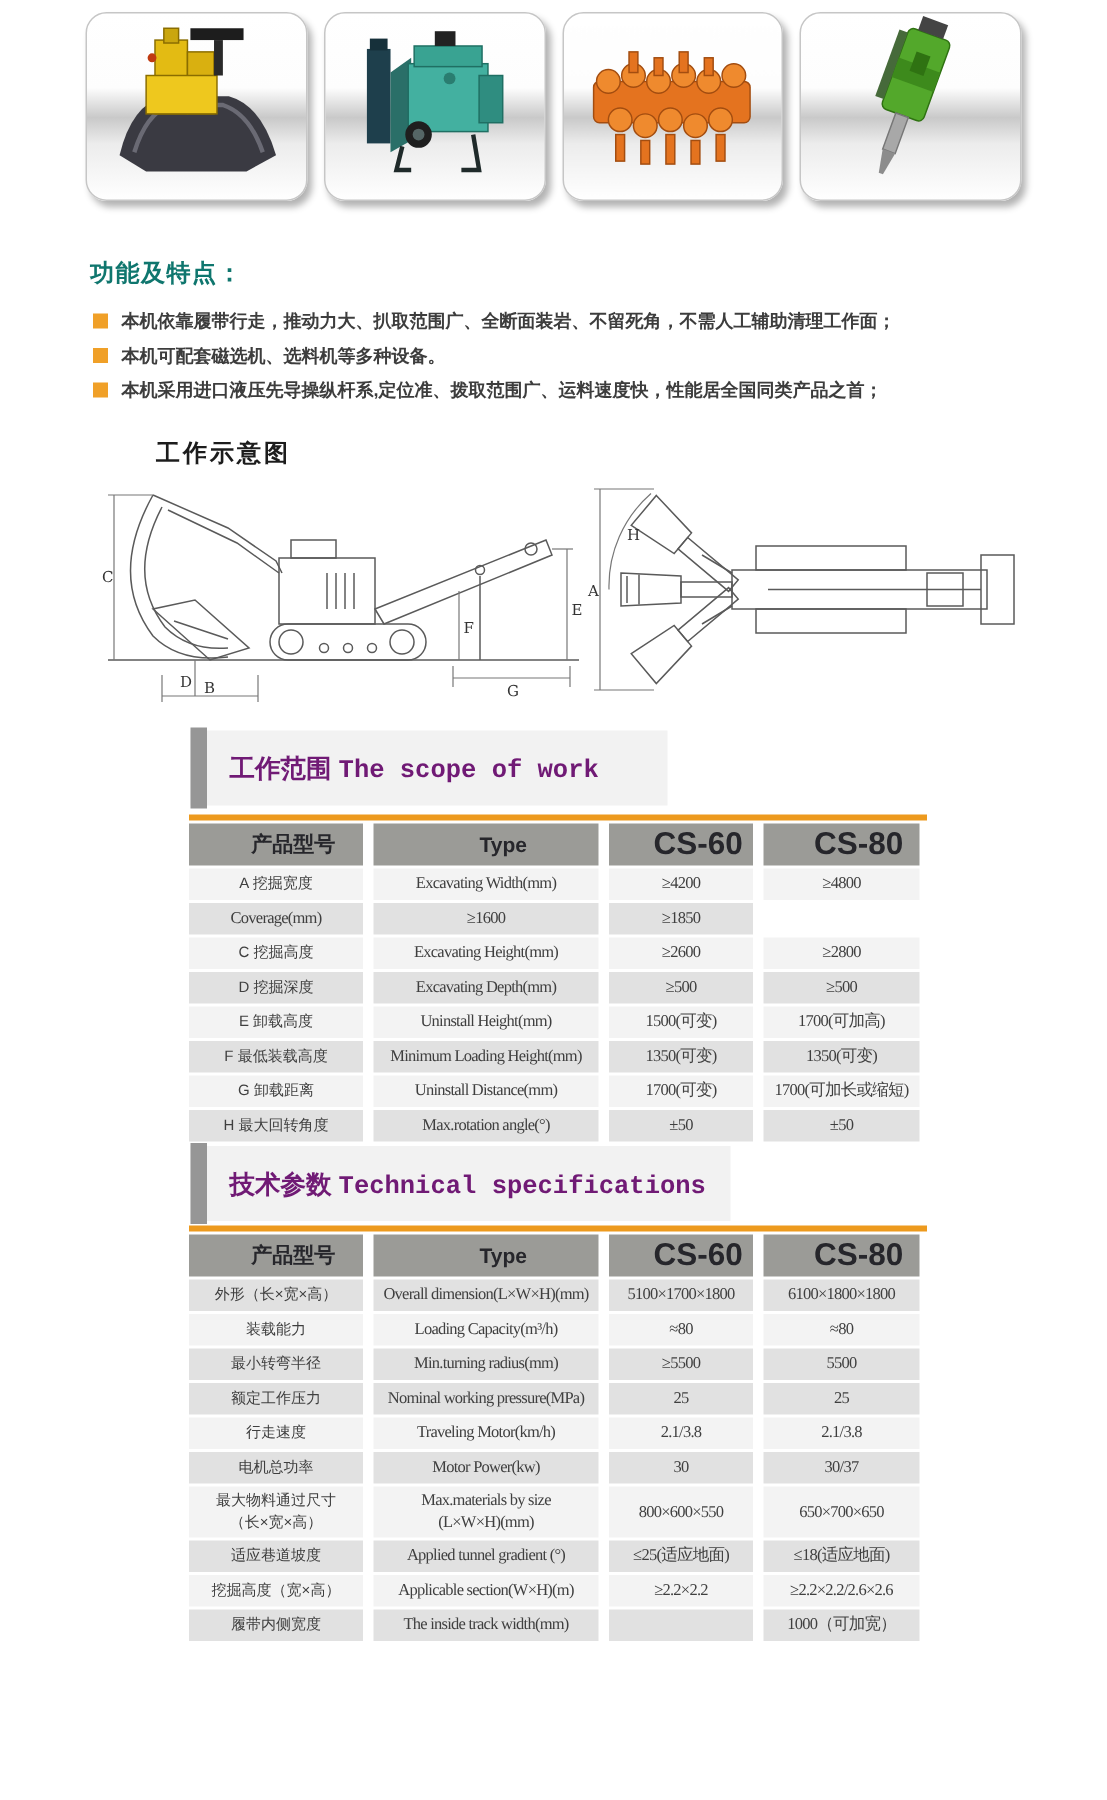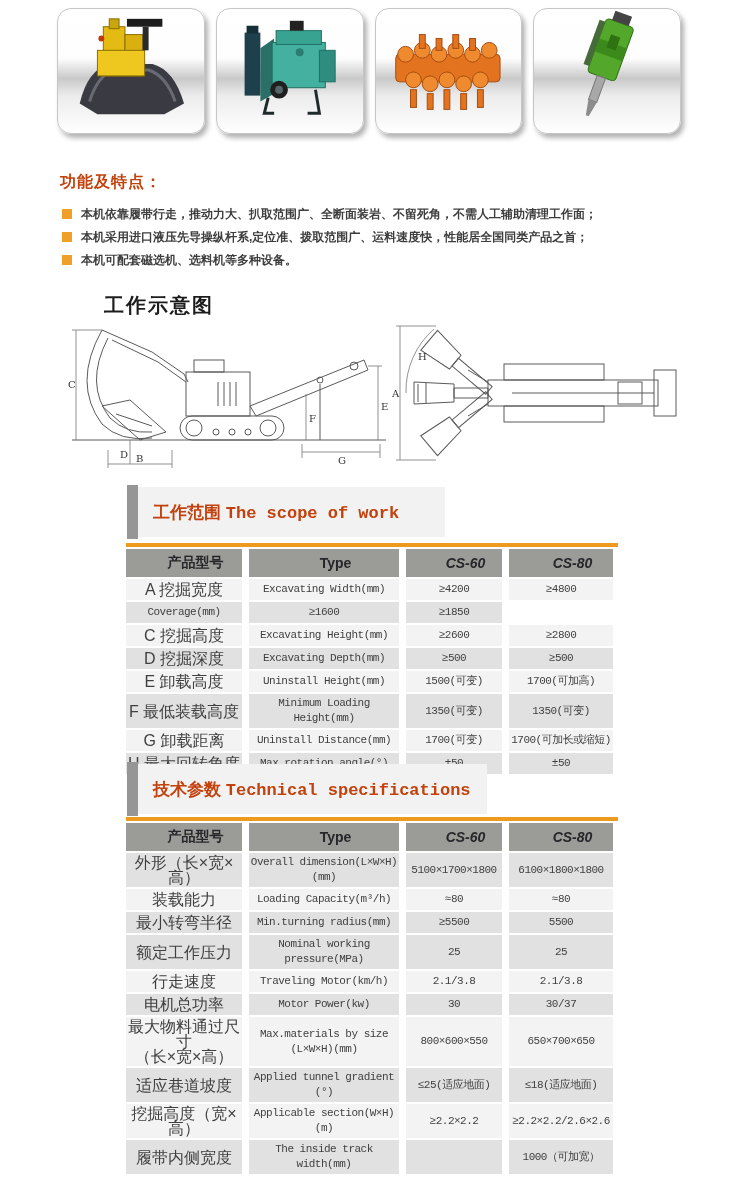--- a/index.html
+++ b/index.html
@@ -8,47 +8,47 @@
 
   
   .gallery { position:absolute; top:8px; left:57px; width:624px; display:flex; gap:11px; }
   .card { width:148px; height:126px; border:1px solid #c6c6c6; border-radius:14px;
     background:linear-gradient(180deg,#ffffff 0%,#fdfdfd 40%,#c9c9c9 56%,#ececec 70%,#ffffff 100%);
     box-shadow:3px 4px 5px rgba(0,0,0,.30); overflow:hidden; }
   .card svg { width:100%; height:100%; display:block; }
 
   
   .features { position:absolute; top:172px; left:60px; width:620px; }
-  .features h2 { font-size:16px; font-weight:bold; color:#c2410c; letter-spacing:1px; margin-bottom:14px; }
+  .features h2 { font-size:16px; font-weight:bold; color:#0f766e; letter-spacing:1px; margin-bottom:14px; }
   .feat-item { display:flex; align-items:flex-start; margin-bottom:9px; font-size:12px; color:#3d3d3d; line-height:14px;font-weight:bold; }
   .bullet { width:10px; height:10px; background:#F0A028; margin:2px 9px 0 2px; flex:none; }
 
   
-  .diagram-title { position:absolute; top:292px; left:104px; font-size:20px; font-weight:bold; color:#1c1c1c; letter-spacing:2px; }
+  .diagram-title { position:absolute; top:292px; left:104px; font-size:16px; font-weight:bold; color:#1c1c1c; letter-spacing:2px; }
   .diag { position:absolute; }
   .diag svg { overflow:visible; }
   .diag text { font-family:"DejaVu Serif", serif; font-size:10px; fill:#333; }
 
   
   .sec-header { position:absolute; left:127px; width:318px; height:50px; background:#F2F2F2; display:flex; align-items:center; }
   .sec-bar { position:absolute; left:0; top:-2px; width:11px; height:54px; background:#969696; }
-  .sec-text { margin-left:26px; font-size:17px; color:#c2410c; font-weight:bold; white-space:nowrap; }
+  .sec-text { margin-left:26px; font-size:17px; color:#701a75; font-weight:bold; white-space:nowrap; }
   .sec-text .en { font-family:"Liberation Mono", monospace; font-weight:bold; }
 
   
   .spec-table { position:absolute; left:126px; width:492px; }
   .orange-rule { height:4px; background:#ED9A1E; margin-bottom:2px; }
   .t-head, .t-row { display:grid; grid-template-columns:116px 150px 96px 104px; column-gap:7px; margin-bottom:2px; }
   .t-head > div { background:#9B9B97; color:#26262b; font-weight:bold; font-size:14px;
     height:28px; display:flex; align-items:center; justify-content:center;padding-left:23px; }
-  .t-head > div.model { font-size:14px; font-family:"Liberation Sans",sans-serif;font-style:italic; }
+  .t-head > div.model { font-size:21px; font-family:"Liberation Sans",sans-serif; }
   .t-row > div { min-height:21px; display:flex; align-items:center; justify-content:center;
     font-size:11px; color:#3f3f3f; text-align:center; white-space:pre-line; line-height:15px; padding:2px 1px; }
-  .t-row > div.cn { font-size:16px; }
-  .t-row > div.en, .t-row > div.val { font-family:Liberation Mono, monospace; letter-spacing:-0.5px; }
+  .t-row > div.cn { font-size:10px; }
+  .t-row > div.en, .t-row > div.val { font-family:Liberation Serif, serif; letter-spacing:-0.5px; }
   .t-row > div { background:#F3F3F3; }
   .t-row.alt > div { background:#E1E1E1; }
 
   #scope-section { top:487px; }
   #scope-table   { top:543px; }
   #specs-section { top:764px; }
   #specs-table   { top:817px; }
 
   .mach { stroke:#5a5a5a; stroke-width:1; fill:none; }
   .dim  { stroke:#777; stroke-width:0.8; fill:none; }
@@ -132,28 +132,28 @@
 
 <div class="features">
   <h2>功能及特点：</h2>
   <div>
 
       <div class="feat-item">
         <span class="bullet"></span>
         <span>本机依靠履带行走，推动力大、扒取范围广、全断面装岩、不留死角，不需人工辅助清理工作面；</span>
       </div>
 
+      <div class="feat-item">
+        <span class="bullet"></span>
+        <span>本机可配套磁选机、选料机等多种设备。</span>
+      </div>
+
       <div class="feat-item alt">
         <span class="bullet"></span>
         <span>本机采用进口液压先导操纵杆系,定位准、拨取范围广、运料速度快，性能居全国同类产品之首；</span>
-      </div>
-
-      <div class="feat-item">
-        <span class="bullet"></span>
-        <span>本机可配套磁选机、选料机等多种设备。</span>
       </div>
     </div>
 </div>
 
 <div class="diagram-title">工作示意图</div>
 
 <div class="diag" style="top:318px; left:68px;">
   <svg width="322" height="150" viewBox="0 0 322 150">
     <line class="mach" x1="4" y1="122" x2="318" y2="122"></line>
     <path class="mach" d="M34 12 Q4 66 34 106 Q52 124 84 120"></path>

